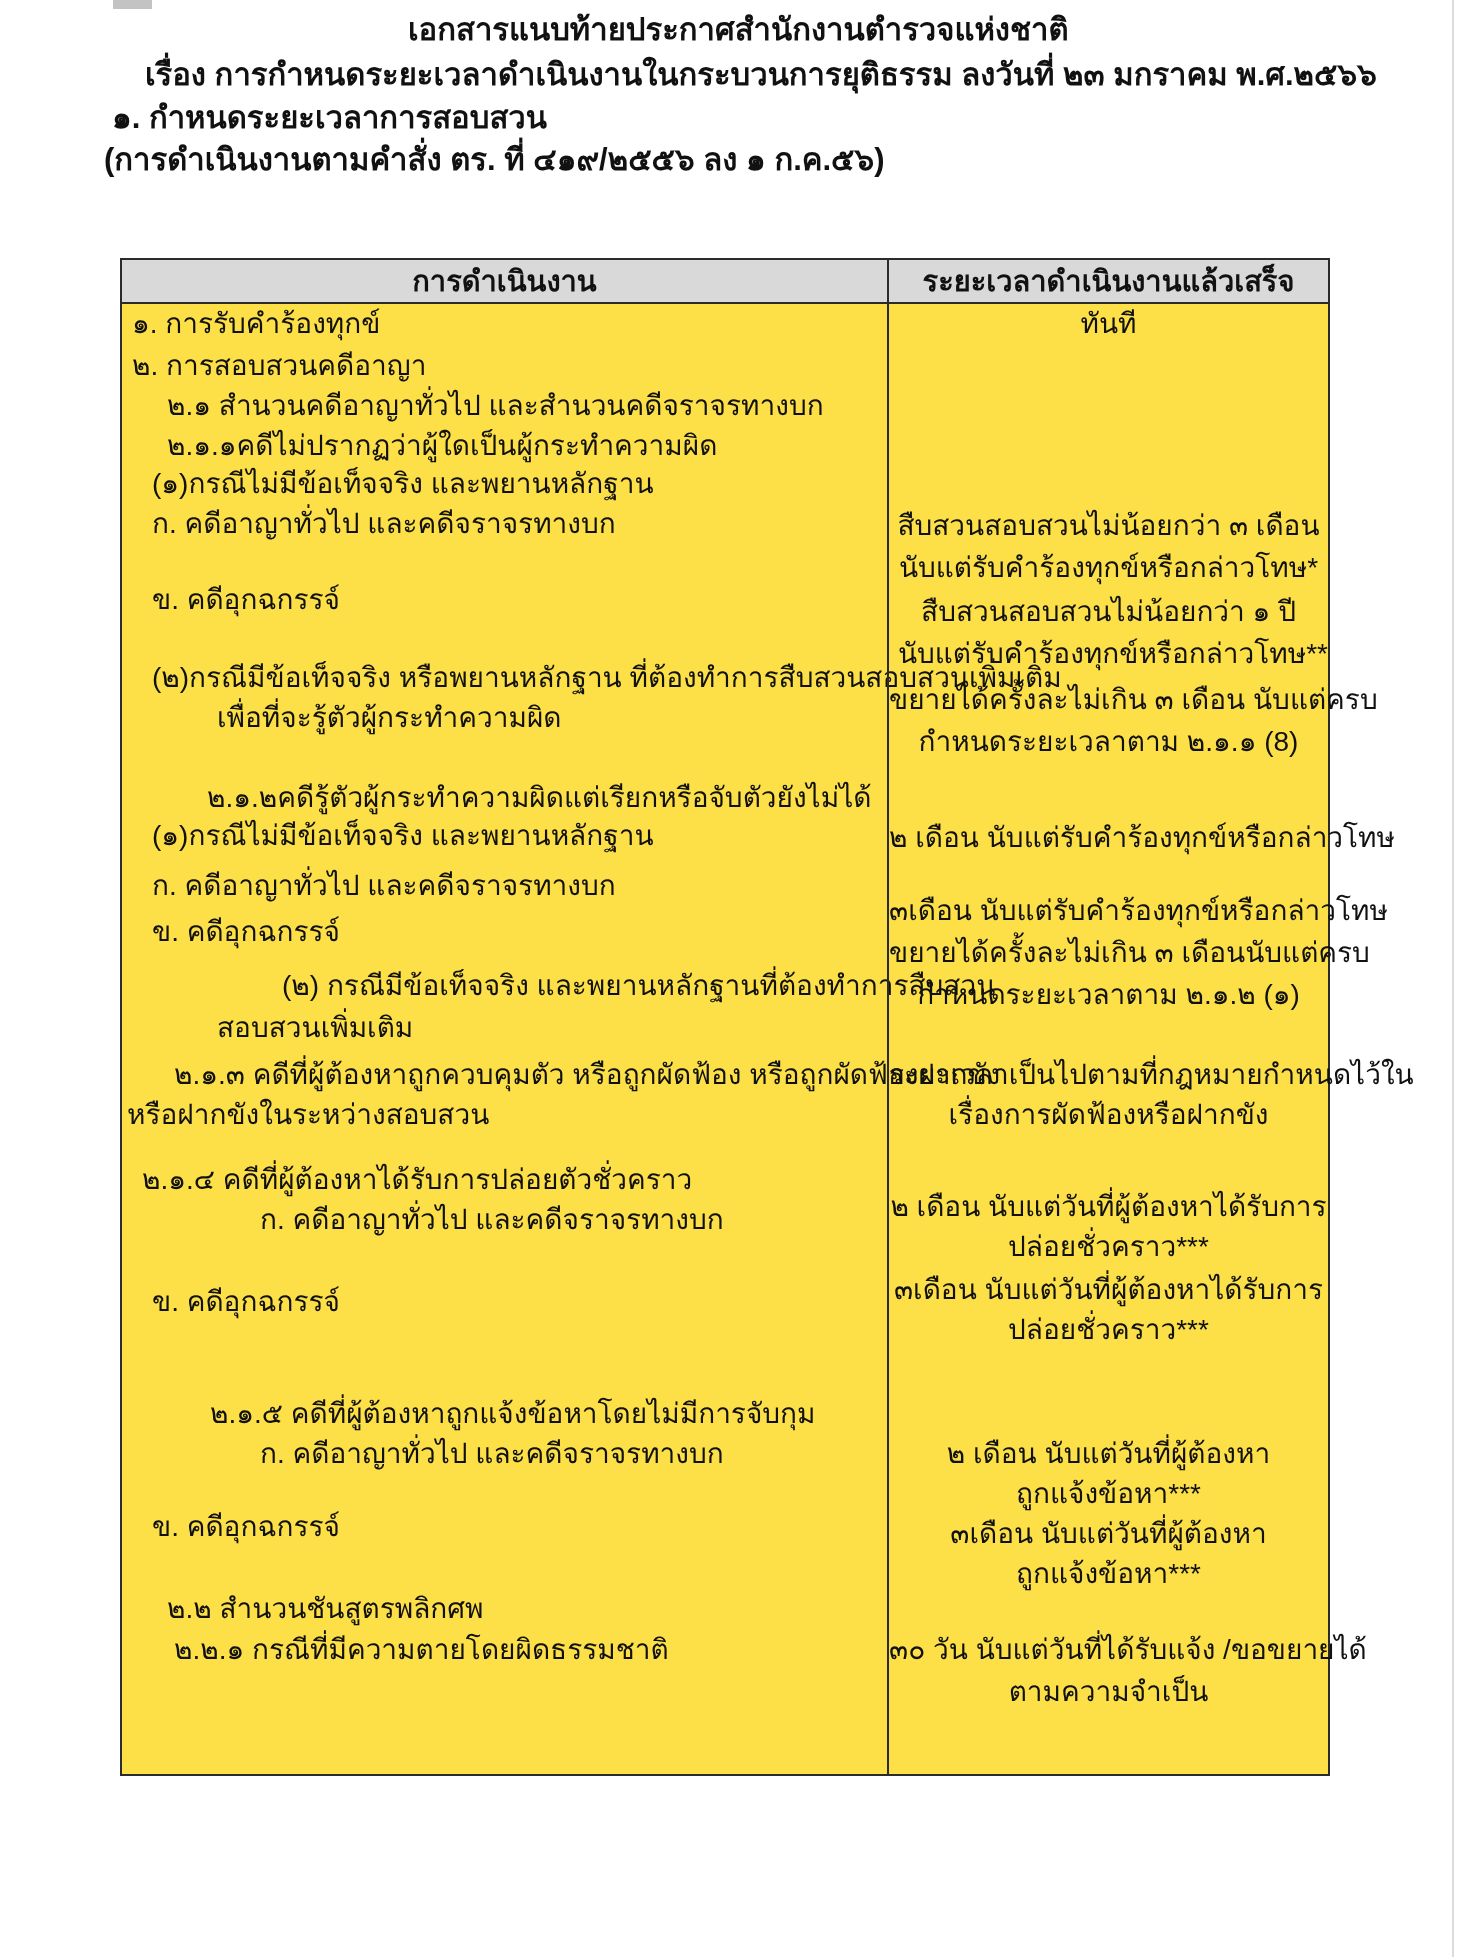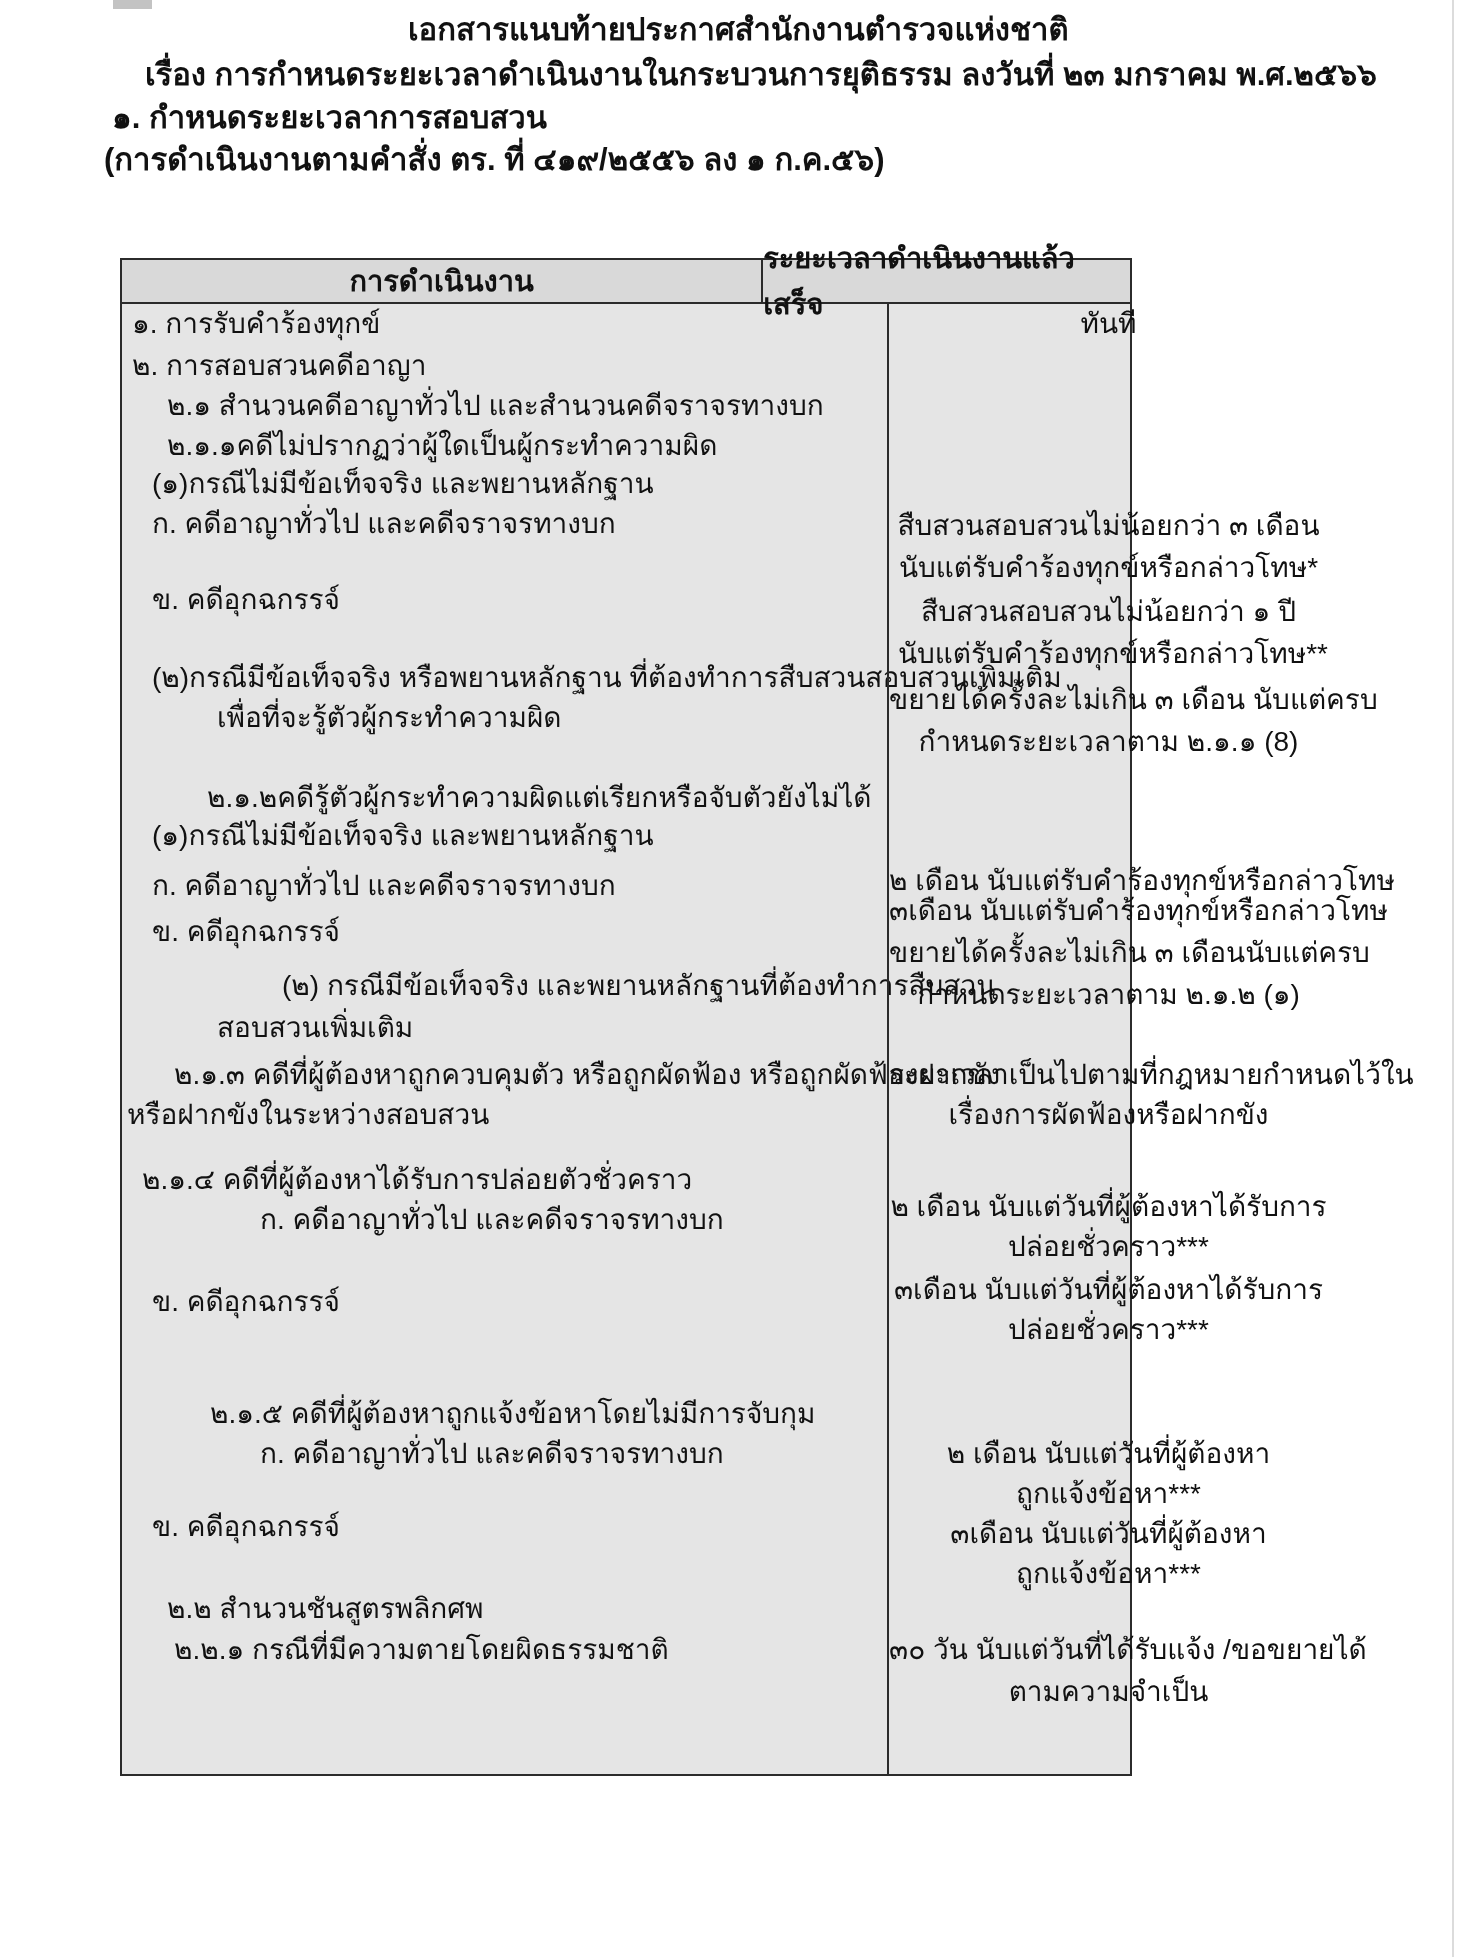--- a/index.html
+++ b/index.html
@@ -7,24 +7,24 @@
     position:relative;
     width:1466px;height:1957px;
     background:#ffffff;
     font-family:"Liberation Sans","DejaVu Sans",sans-serif;
     color:#111111;
     overflow:hidden;
   }
   .hline{position:absolute;white-space:nowrap;font-weight:bold;font-size:31px;line-height:40px;}
   .doc-table{
     position:absolute;left:120px;top:258px;
-    width:1012px;height:1518px;
+    width:1210px;height:1518px;
     border:2px solid #2b2b2b;
     box-sizing:border-box;
-    background:#e5e5e5;
+    background:#fde047;
     padding-left:16px;
   }
   .thead{
     position:absolute;left:0;top:0;width:100%;height:44px;
     background:#d9d9d9;
     border-bottom:2px solid #2b2b2b;
     box-sizing:border-box;
     display:flex;
   }
   .th{
@@ -97,21 +97,21 @@
           <div class="line" style="top: 1326px; left: 52px;">๒.๒.๑ กรณีที่มีความตายโดยผิดธรรมชาติ</div>
         </div>
       <div class="col right">
           <div class="line" style="top: 0px;">ทันที</div>
           <div class="line" style="top: 202px;">สืบสวนสอบสวนไม่น้อยกว่า ๓ เดือน</div>
           <div class="line" style="top: 244px;">นับแต่รับคำร้องทุกข์หรือกล่าวโทษ*</div>
           <div class="line" style="top: 288px;">สืบสวนสอบสวนไม่น้อยกว่า ๑ ปี</div>
           <div class="line" style="top: 330px; text-align: right;">นับแต่รับคำร้องทุกข์หรือกล่าวโทษ**</div>
           <div class="line" style="top: 376px;">ขยายได้ครั้งละไม่เกิน ๓ เดือน นับแต่ครบ</div>
           <div class="line" style="top: 418px;">กำหนดระยะเวลาตาม ๒.๑.๑ (8)</div>
-          <div class="line" style="top: 557px;">๒ เดือน นับแต่รับคำร้องทุกข์หรือกล่าวโทษ</div>
+          <div class="line" style="top: 514px;">๒ เดือน นับแต่รับคำร้องทุกข์หรือกล่าวโทษ</div>
           <div class="line" style="top: 587px;">๓เดือน นับแต่รับคำร้องทุกข์หรือกล่าวโทษ</div>
           <div class="line" style="top: 629px;">ขยายได้ครั้งละไม่เกิน ๓ เดือนนับแต่ครบ</div>
           <div class="line" style="top: 671px;">กำหนดระยะเวลาตาม ๒.๑.๒ (๑)</div>
           <div class="line" style="top: 751px;">ระยะเวลาเป็นไปตามที่กฎหมายกำหนดไว้ใน</div>
           <div class="line" style="top: 791px;">เรื่องการผัดฟ้องหรือฝากขัง</div>
           <div class="line" style="top: 883px;">๒ เดือน นับแต่วันที่ผู้ต้องหาได้รับการ</div>
           <div class="line" style="top: 923px;">ปล่อยชั่วคราว***</div>
           <div class="line" style="top: 966px;">๓เดือน นับแต่วันที่ผู้ต้องหาได้รับการ</div>
           <div class="line" style="top: 1006px;">ปล่อยชั่วคราว***</div>
           <div class="line" style="top: 1130px;">๒ เดือน นับแต่วันที่ผู้ต้องหา</div>

